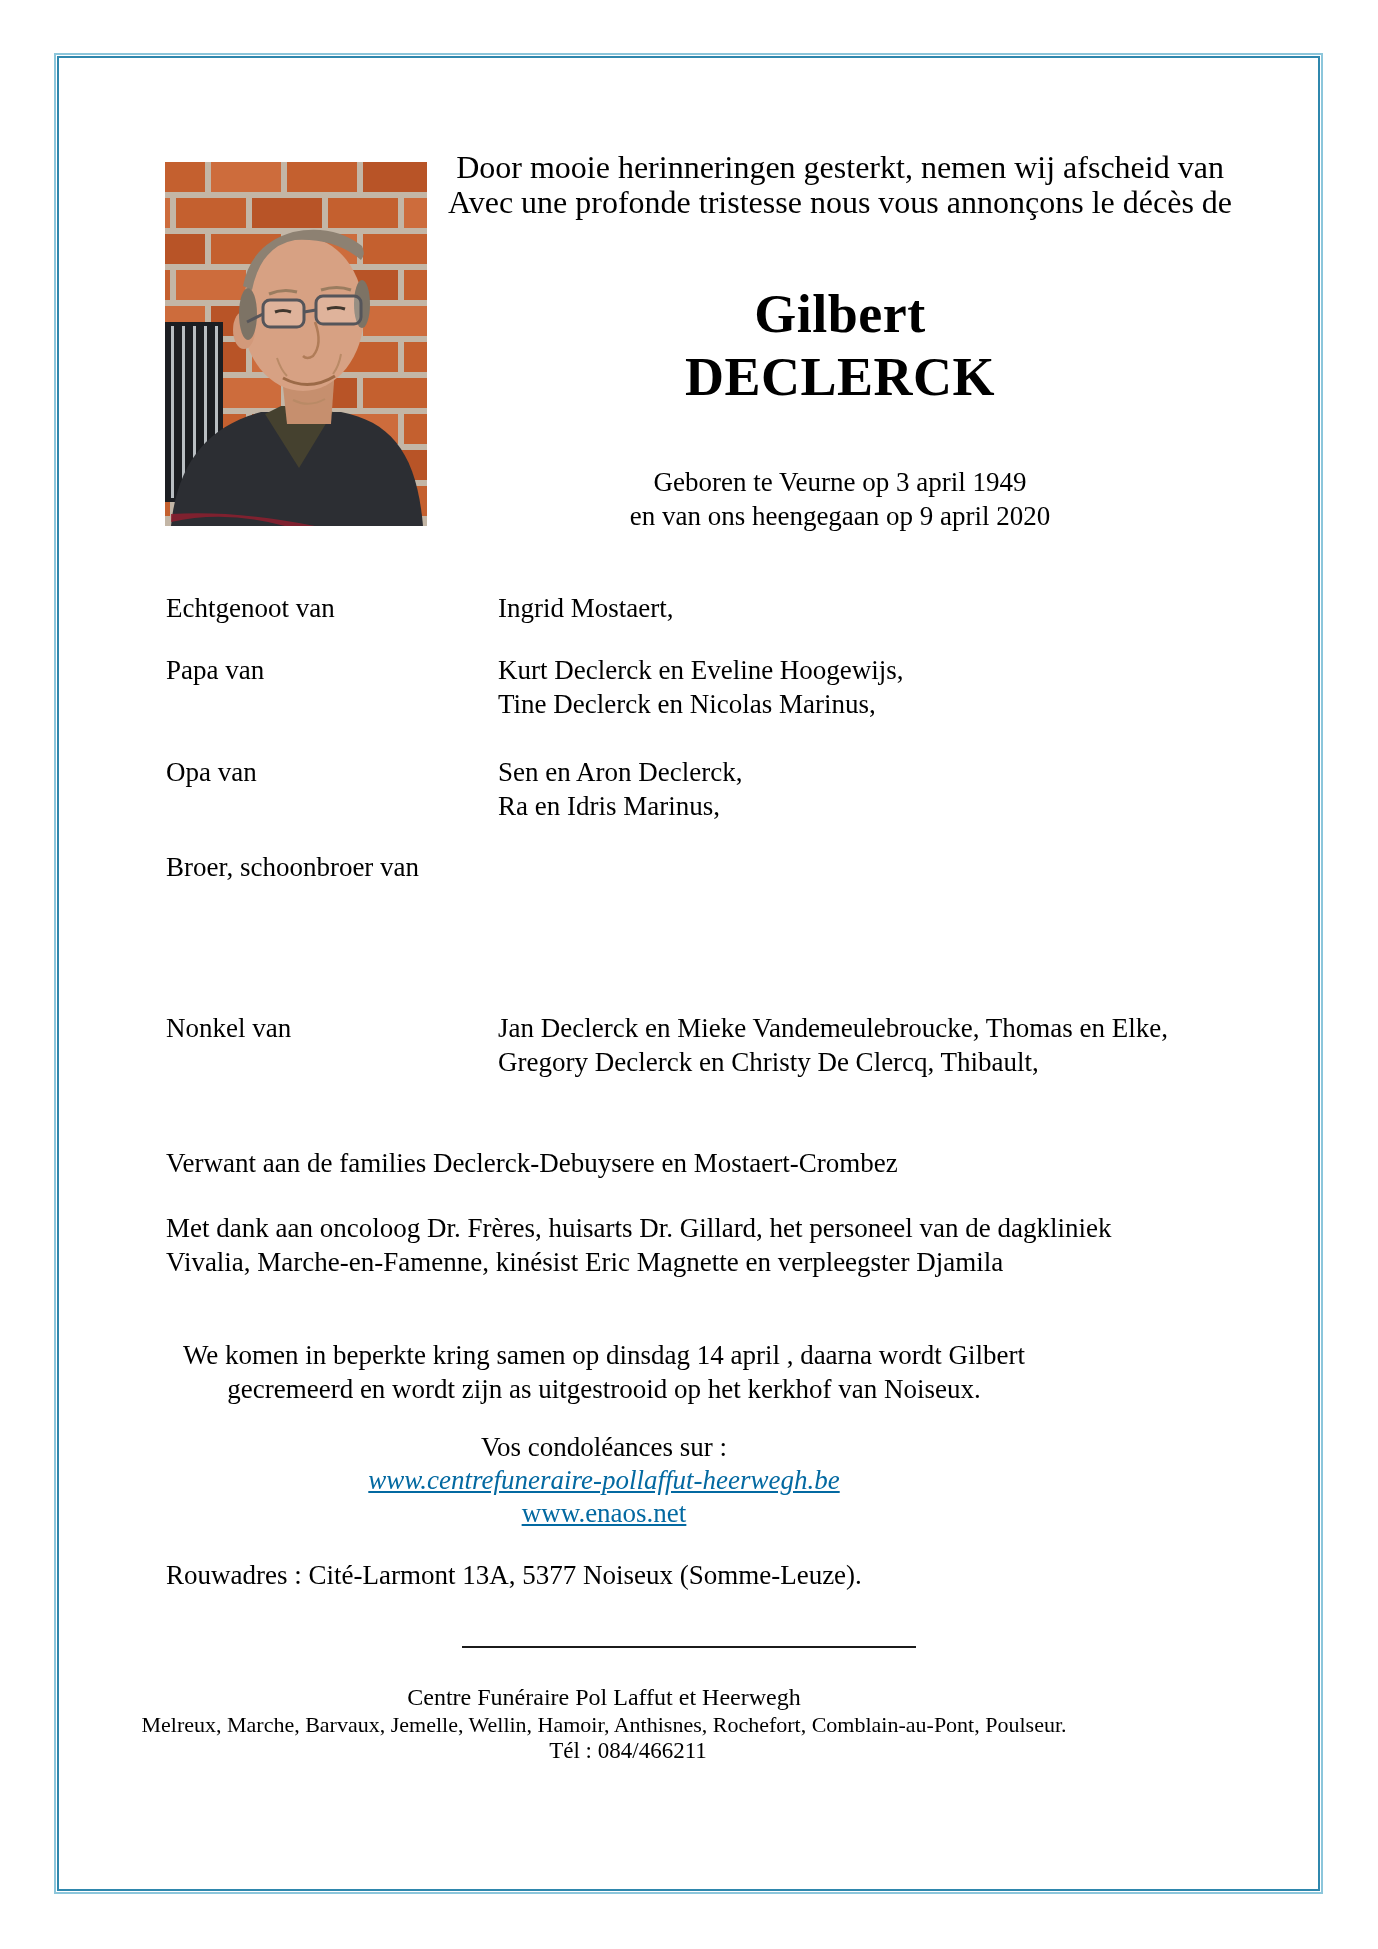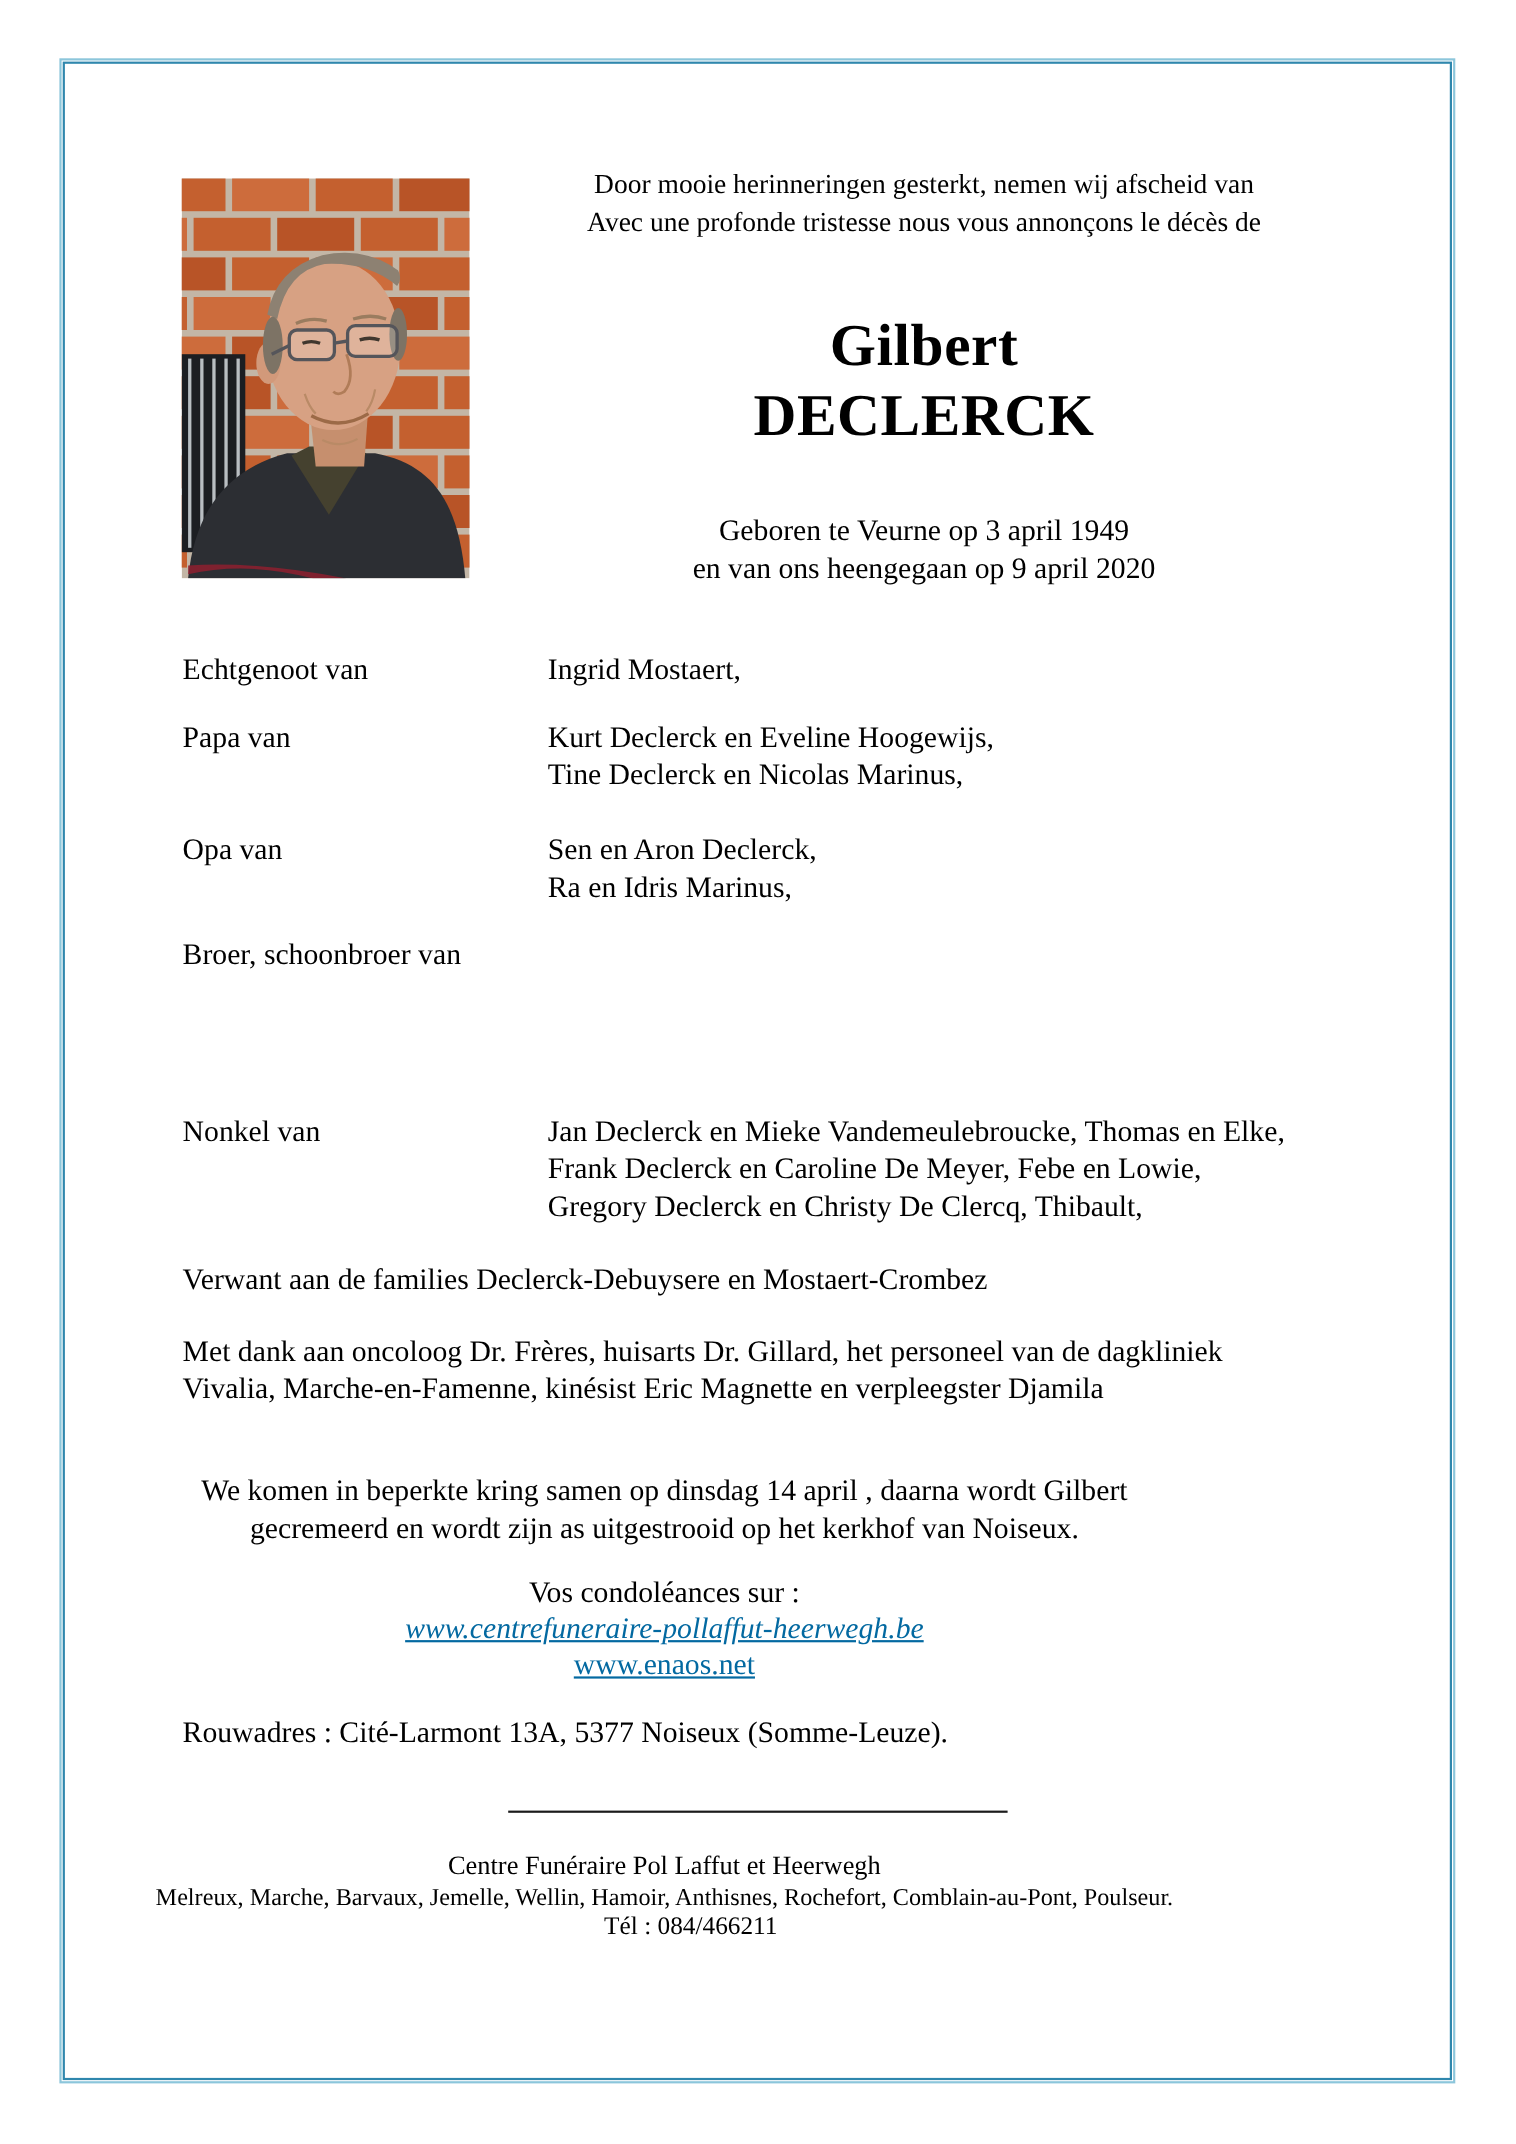--- a/index.html
+++ b/index.html
@@ -22,21 +22,21 @@
     pointer-events:none;
   }
 
   .photo {
     position:absolute; left:165px; top:162px; width:262px; height:364px;
     overflow:hidden;
   }
   .photo svg { display:block; width:262px; height:364px; }
 
   .top-block { position:absolute; left:435px; width:810px; text-align:center; }
-  .intro { top:150px; font-size:25px; line-height:35px; }
+  .intro { top:150px; font-size:32px; line-height:35px; }
   .name  { top:283px; font-size:54px; font-weight:bold; line-height:63px; letter-spacing:0.5px; }
   .dates { top:465px; font-size:27px; line-height:34px; }
 
   .rel-label { position:absolute; left:166px; font-size:27px; line-height:34px; white-space:nowrap; }
   .rel-value { position:absolute; left:498px; font-size:27px; line-height:34px; white-space:nowrap; }
 
   .para-left { position:absolute; left:166px; font-size:27px; line-height:34px; }
   .verwant { top:1146px; white-space:nowrap; }
   .thanks  { top:1211px; width:1070px; }
 
@@ -195,21 +195,20 @@
   <div class="rel-value" style="top:755px">
     <div>Sen en Aron  Declerck,</div>
     <div>Ra en Idris Marinus,</div>
   </div>
 
   <div class="rel-label" style="top:850px">Broer, schoonbroer van</div>
 
   <div class="rel-label" style="top:1011px">Nonkel van</div>
   <div class="rel-value" style="top:1011px">
     <div>Jan Declerck en Mieke Vandemeulebroucke, Thomas en Elke,</div>
-    <div>Frank Declerck en Caroline De Meyer, Febe en Lowie,</div>
     <div>Gregory Declerck en Christy De Clercq, Thibault,</div>
   </div>
 
   <div class="para-left verwant">Verwant aan de families Declerck-Debuysere en Mostaert-Crombez</div>
 
   <div class="para-left thanks">
     <div>Met dank aan oncoloog Dr. Frères, huisarts Dr. Gillard, het personeel van de dagkliniek</div>
     <div>Vivalia, Marche-en-Famenne, kinésist Eric Magnette en verpleegster Djamila</div>
   </div>
 

